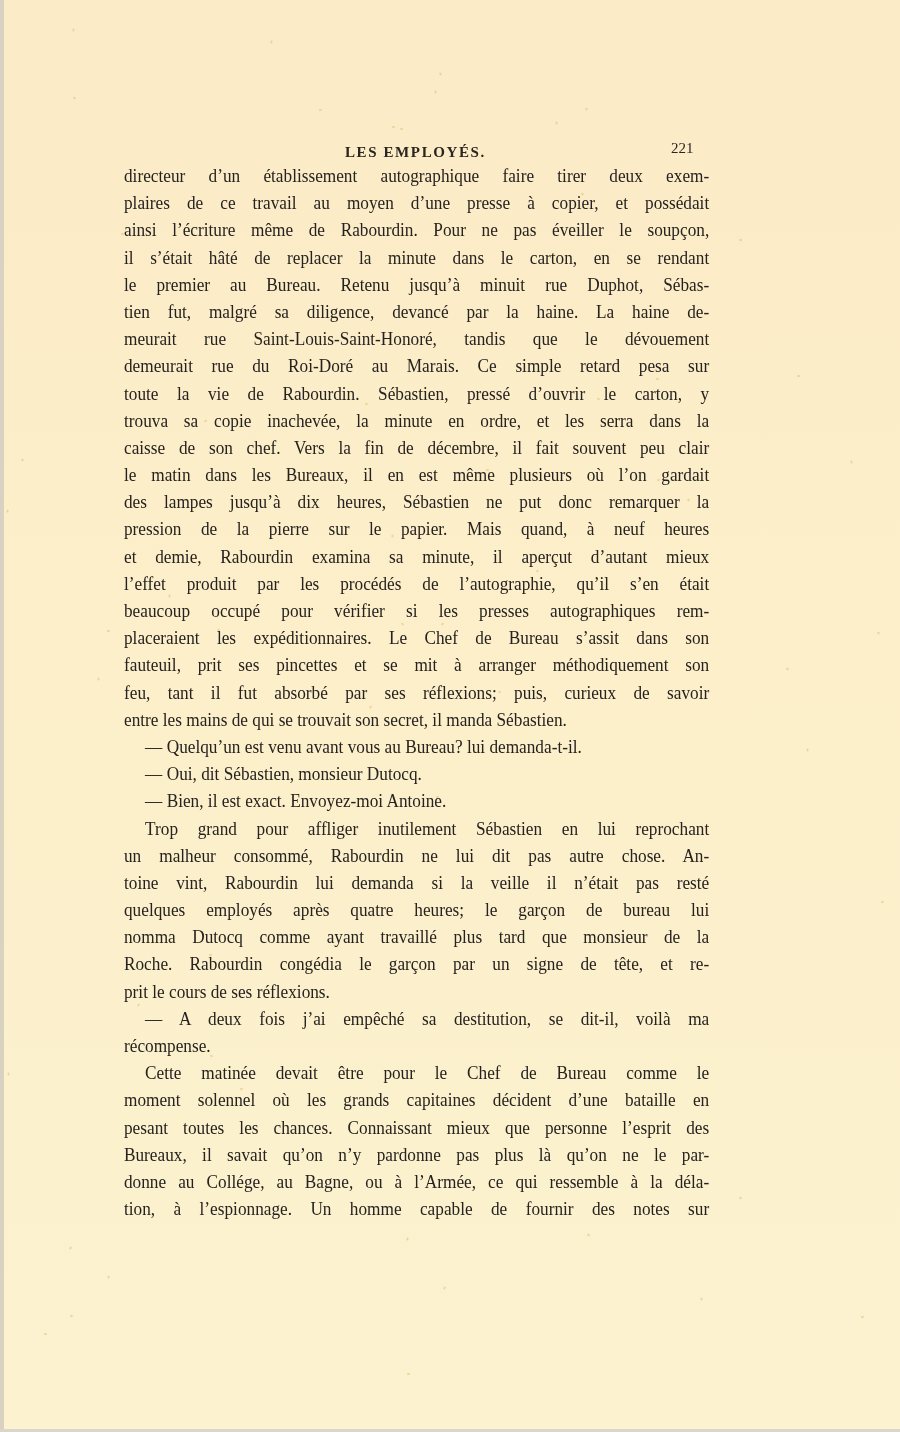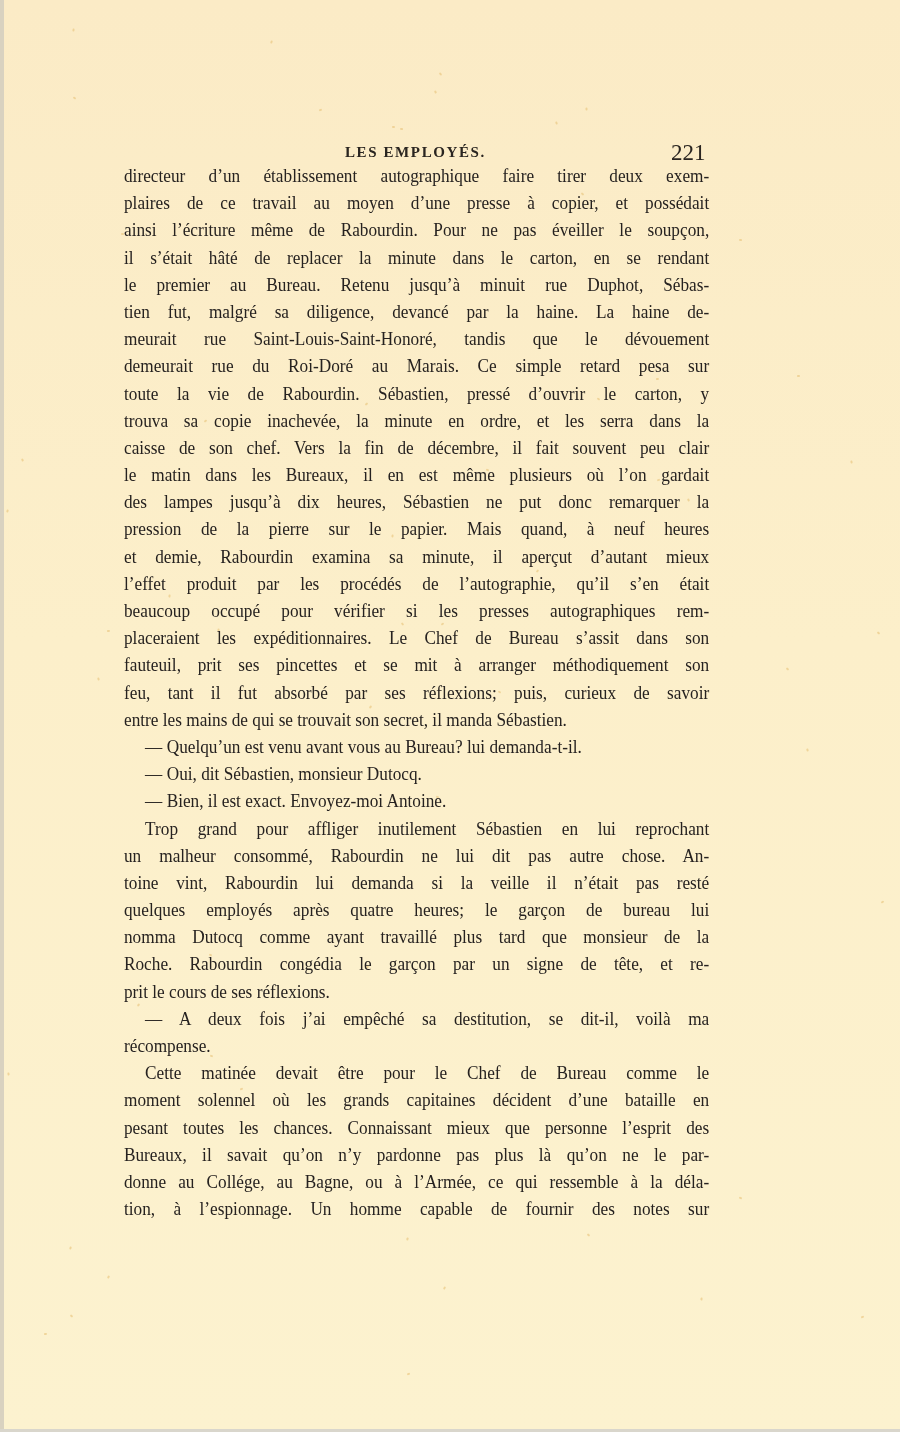--- a/index.html
+++ b/index.html
@@ -48,21 +48,21 @@
       top: 0;
       font-size: 15px;
       font-weight: bold;
       letter-spacing: 1.6px;
       color: #2a2520;
     }
     .page-number {
       position: absolute;
       left: 671px;
       top: -4px;
-      font-size: 23px;
+      font-size: 15px;
       color: #2a2520;
     }
     .text-block {
       position: absolute;
       top: 162px;
       left: 124px;
       width: 585px;
     }
     .line {
       height: 27.2px;

